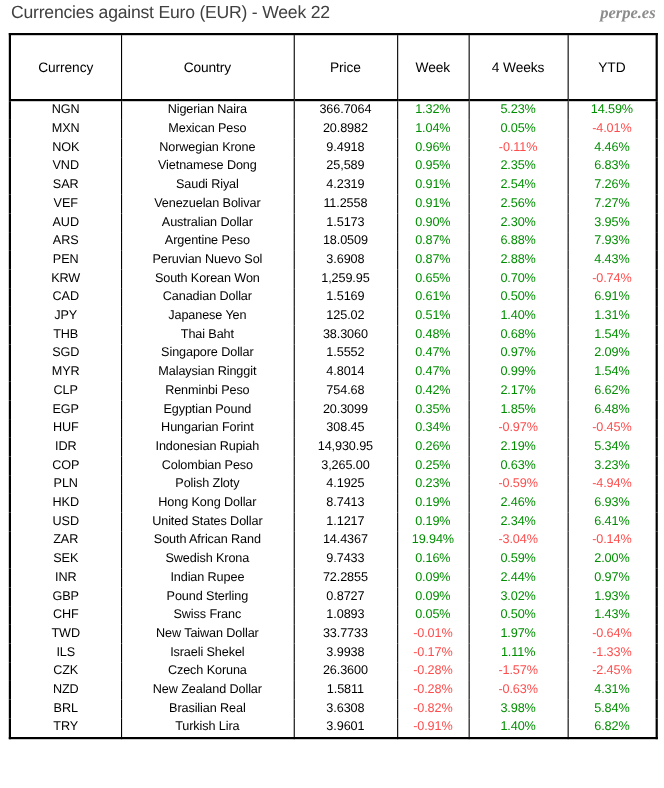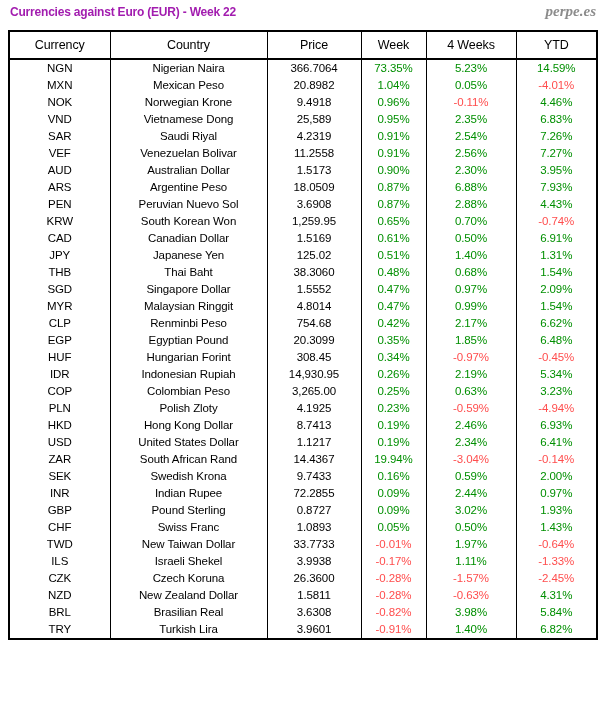--- a/index.html
+++ b/index.html
@@ -18,24 +18,24 @@
   .titlebar {
     position: absolute;
     top: 3px;
     left: 10px;
     width: 586px;
     display: flex;
     justify-content: space-between;
     align-items: baseline;
   }
   .page-title {
-    font-size: 12px;
-    font-weight: bold;
+    font-size: 16px;
+    font-weight: normal;
     letter-spacing: -0.2px;
-    color: #a21caf;
+    color: #404040;
     white-space: nowrap;
   }
   .brand-logo {
     font-family: Liberation Serif, serif;
     font-style: italic;
     font-weight: bold;
     font-size: 15px;
     color: var(--logo-gray, #8c8c8c);
     white-space: nowrap;
   }
@@ -57,21 +57,21 @@
   .fx-table th {
     height: 26px;
     font-size: 12.5px;
     font-weight: normal;
     text-align: center;
     vertical-align: middle;
     color: #000;
     border-left: 1.5px solid var(--border-color, #000);
     border-right: 1.5px solid var(--border-color, #000);
     border-bottom: 2.5px solid var(--border-color, #000);
-    padding: 0;
+    padding: 16px;
     letter-spacing: -0.1px;
   }
   .fx-table td {
     height: 17px;
     font-size: 11.5px;
     line-height: 17px;
     text-align: center;
     vertical-align: middle;
     color: #000;
     border-left: 1.5px solid var(--border-color, #000);
@@ -108,21 +108,21 @@
       <th>Week</th>
       <th>4 Weeks</th>
       <th>YTD</th>
     </tr>
   </thead>
   <tbody>
       <tr>
         <td>NGN</td>
         <td>Nigerian Naira</td>
         <td>366.7064</td>
-        <td class="pos">73.35%</td>
+        <td class="pos">1.32%</td>
         <td class="pos">5.23%</td>
         <td class="pos">14.59%</td>
       </tr>
       <tr>
         <td>MXN</td>
         <td>Mexican Peso</td>
         <td>20.8982</td>
         <td class="pos">1.04%</td>
         <td class="pos">0.05%</td>
         <td class="neg">-4.01%</td>

